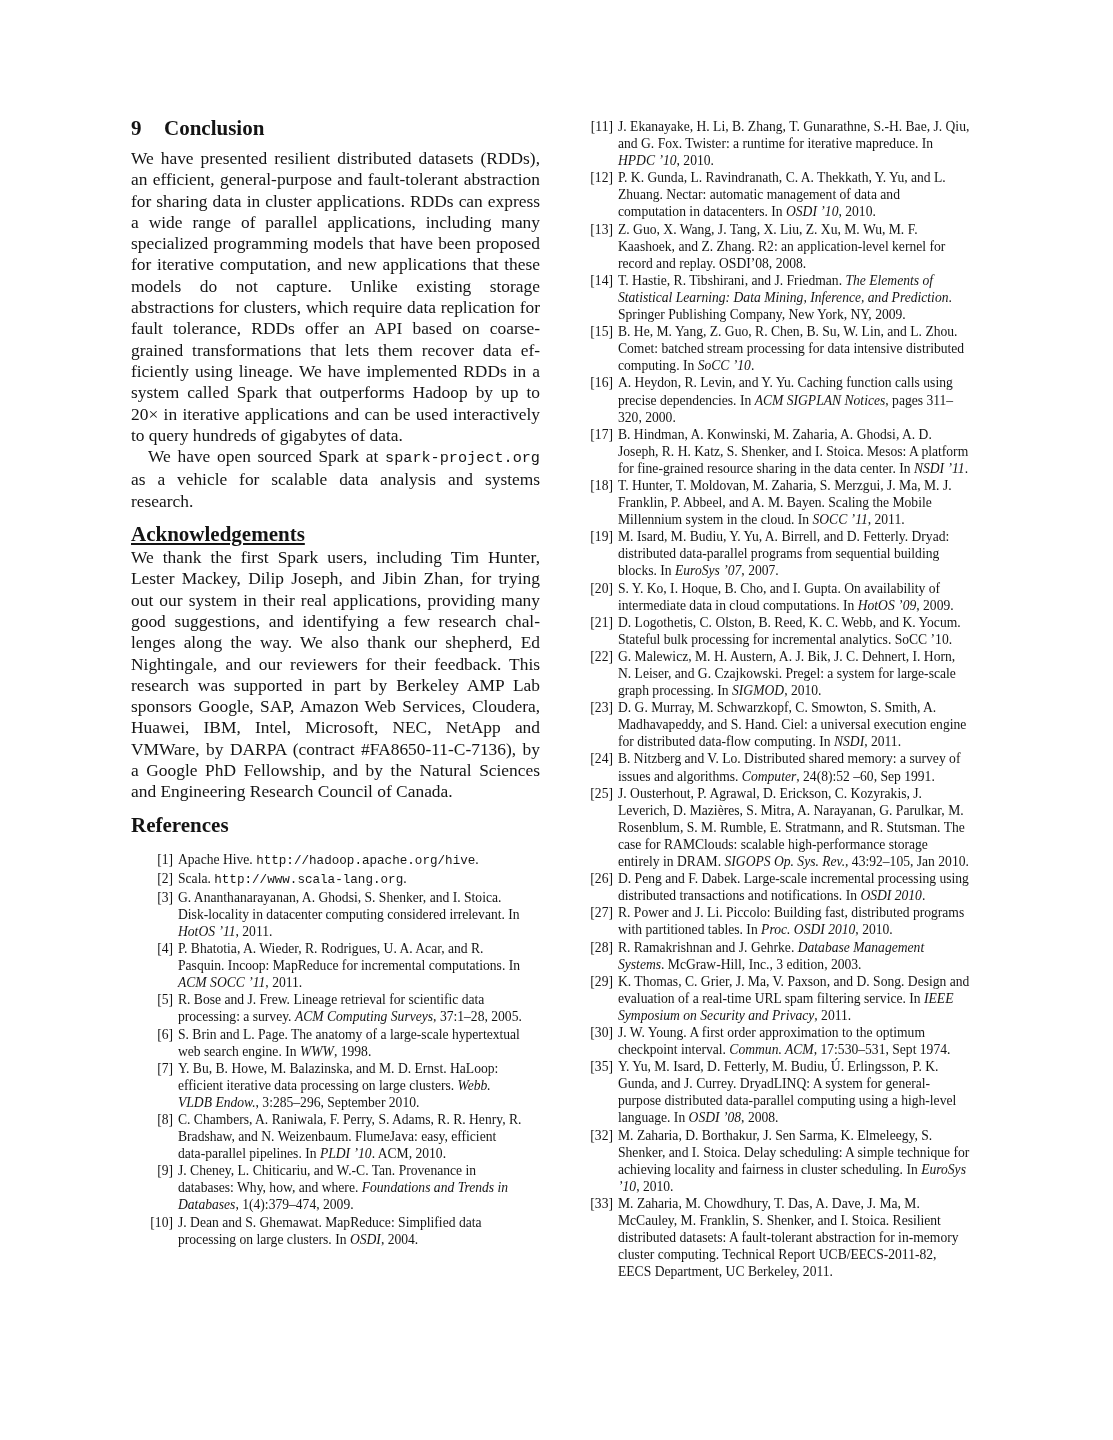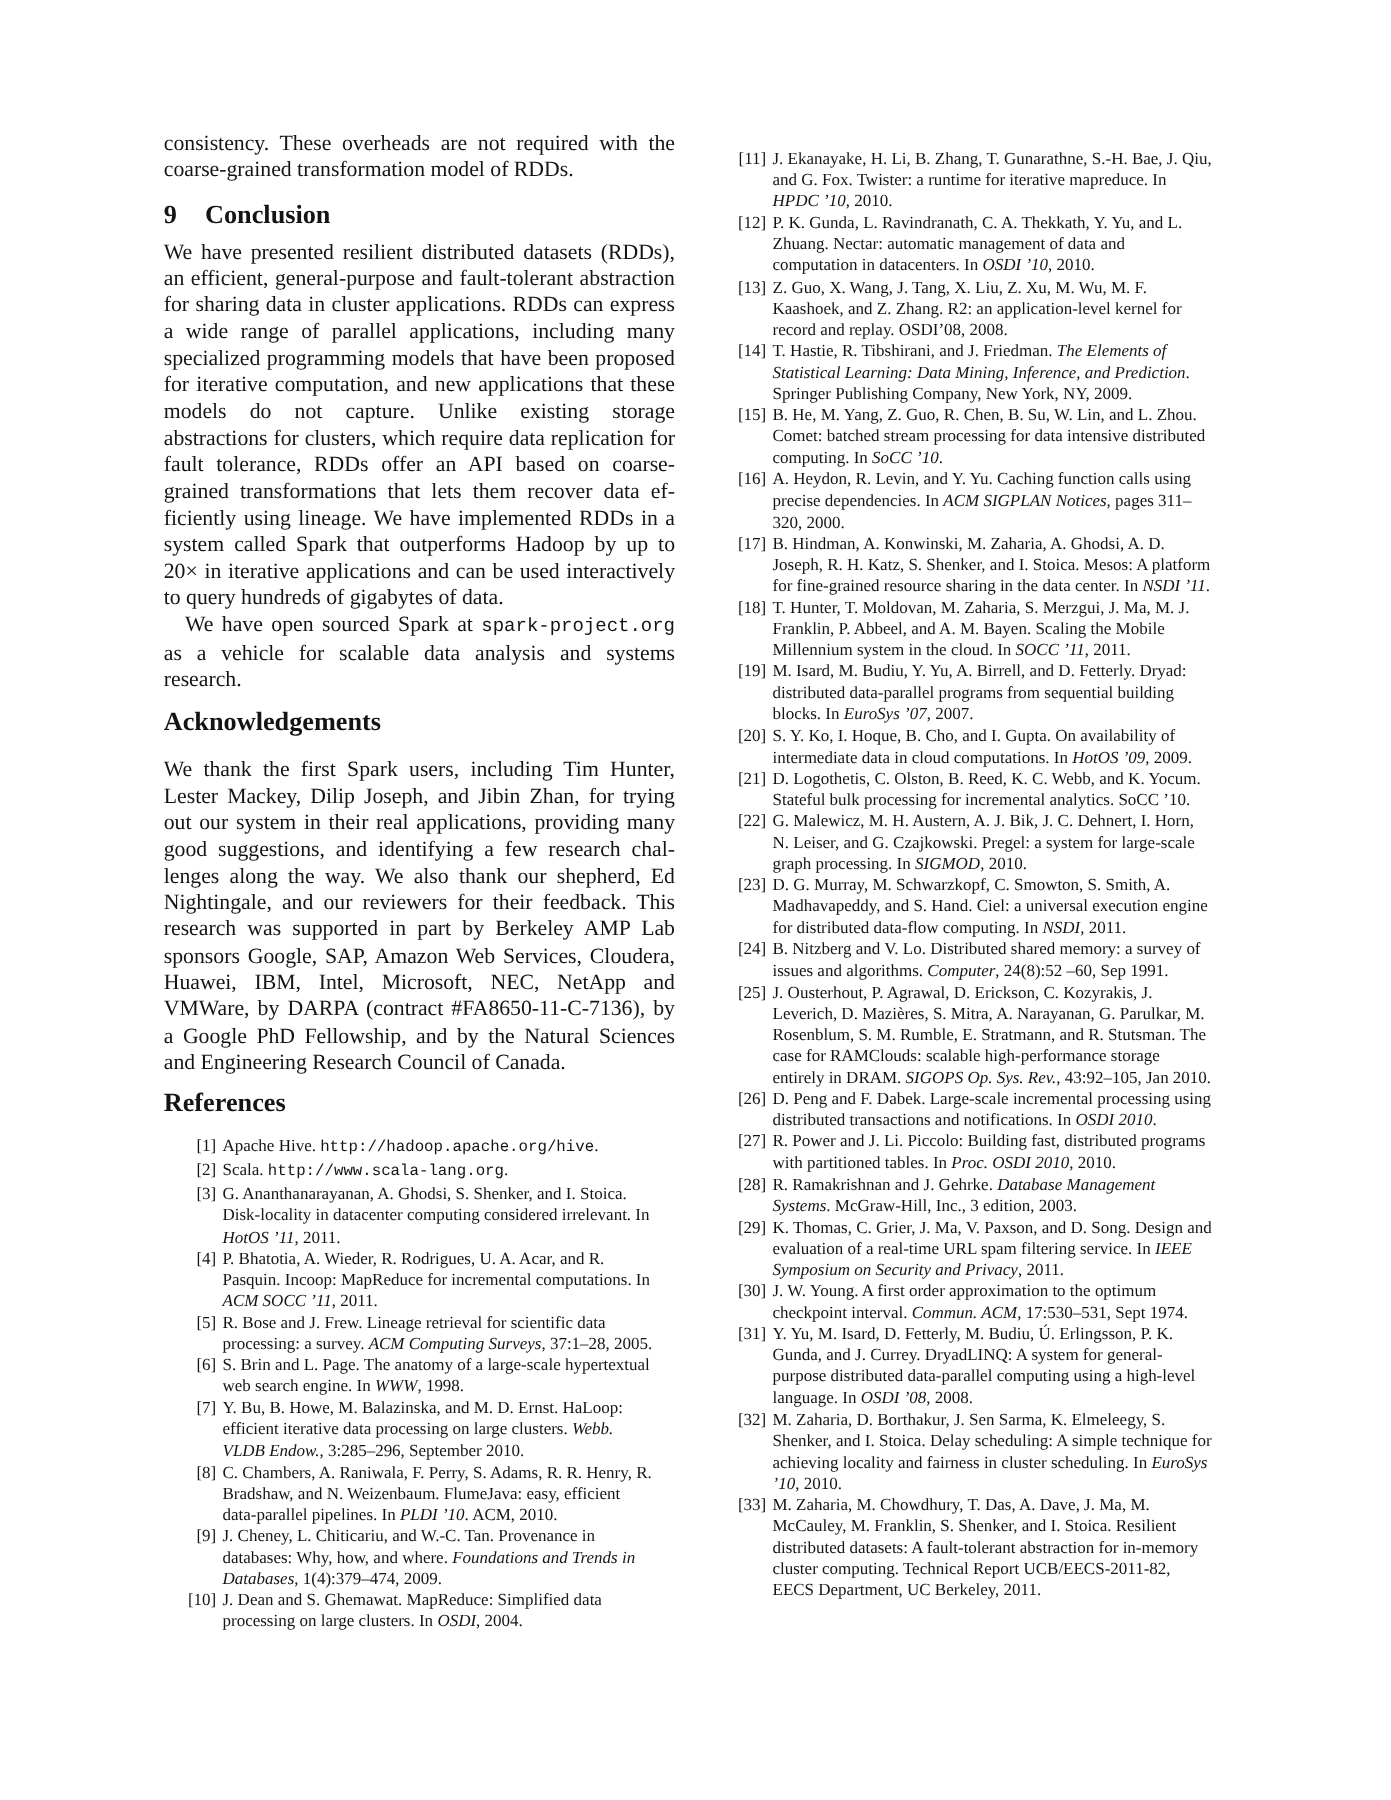--- a/index.html
+++ b/index.html
@@ -17,38 +17,37 @@
     hyphens: manual; margin: 0;
   }
   .body-text.indent { text-indent: 17px; }
   .mono { font-family: "Liberation Mono", "DejaVu Sans Mono", monospace; font-size: 15.2px; }
 
   h2 {
     font-weight: bold; font-size: 21px; line-height: 24px; margin: 0;
   }
   h2 .secnum { display: inline-block; width: 33px; }
   .h-conclusion { margin-top: 12px; margin-bottom: 8px; }
-  .h-ack { margin-top: 10px; margin-bottom: 16px; }
+  .h-ack { margin-top: 10px; margin-bottom: 1px; text-decoration: underline; }
   .h-ref { margin-top: 10px; margin-bottom: 8px; }
 
   .refs { margin: 14px; padding: 0; list-style: none; }
   .ref {
     position: relative; font-size: 13.6px; line-height: 17.1px;
     padding-left: 33px; margin: 0;
   }
   .ref-label { position: absolute; left: 0; width: 28px; text-align: right; }
   .refs-left .ref-label { left: -3px; width: 31px; }
   .ref i, .ref .it { font-style: italic; text-align: center; }
   .ref .url { font-family: "Liberation Mono", "DejaVu Sans Mono", monospace; font-size: 12.6px; }
 </style>
 </head>
 <body>
 
 <div class="col col-left">
-  <p class="body-text">consistency. These overheads are not required with the coarse-grained transformation model of RDDs.</p>
 
   <h2 class="h-conclusion">
     <span class="secnum">9</span><span>Conclusion</span>
   </h2>
   <p class="body-text">We have presented resilient distributed datasets (RDDs), an efficient, general-purpose and fault-tolerant abstrac­tion for sharing data in cluster applications. RDDs can express a wide range of parallel applications, including many specialized programming models that have been proposed for iterative computation, and new applications that these models do not capture. Unlike existing storage abstractions for clusters, which require data replication for fault tolerance, RDDs offer an API based on coarse-grained transformations that lets them recover data ef­ficiently using lineage. We have implemented RDDs in a system called Spark that outperforms Hadoop by up to 20× in iterative applications and can be used interac­tively to query hundreds of gigabytes of data.</p>
   <p class="body-text indent"><span>We have open sourced Spark at </span><span class="mono">spark-project.org</span><span> as a vehicle for scalable data analysis and systems research.</span></p>
 
   <h2 class="h-ack">Acknowledgements</h2>
   <p class="body-text">We thank the first Spark users, including Tim Hunter, Lester Mackey, Dilip Joseph, and Jibin Zhan, for trying out our system in their real applications, providing many good suggestions, and identifying a few research chal­lenges along the way. We also thank our shepherd, Ed Nightingale, and our reviewers for their feedback. This research was supported in part by Berkeley AMP Lab sponsors Google, SAP, Amazon Web Services, Cloud­era, Huawei, IBM, Intel, Microsoft, NEC, NetApp and VMWare, by DARPA (contract #FA8650-11-C-7136), by a Google PhD Fellowship, and by the Natural Sci­ences and Engineering Research Council of Canada.</p>
 
@@ -82,17 +81,17 @@
       <li class="ref"><span class="ref-label">[21]</span><span>D. Logothetis, C. Olston, B. Reed, K. C. Webb, and K. Yocum. Stateful bulk processing for incremental analytics. SoCC ’10.</span></li>
       <li class="ref"><span class="ref-label">[22]</span><span>G. Malewicz, M. H. Austern, A. J. Bik, J. C. Dehnert, I. Horn, N. Leiser, and G. Czajkowski. Pregel: a system for large-scale graph processing. In </span><span class="it">SIGMOD</span><span>, 2010.</span></li>
       <li class="ref"><span class="ref-label">[23]</span><span>D. G. Murray, M. Schwarzkopf, C. Smowton, S. Smith, A. Madhavapeddy, and S. Hand. Ciel: a universal execution engine for distributed data-flow computing. In </span><span class="it">NSDI</span><span>, 2011.</span></li>
       <li class="ref"><span class="ref-label">[24]</span><span>B. Nitzberg and V. Lo. Distributed shared memory: a survey of issues and algorithms. </span><span class="it">Computer</span><span>, 24(8):52 –60, Sep 1991.</span></li>
       <li class="ref"><span class="ref-label">[25]</span><span>J. Ousterhout, P. Agrawal, D. Erickson, C. Kozyrakis, J. Leverich, D. Mazières, S. Mitra, A. Narayanan, G. Parulkar, M. Rosenblum, S. M. Rumble, E. Stratmann, and R. Stutsman. The case for RAMClouds: scalable high-performance storage entirely in DRAM. </span><span class="it">SIGOPS Op. Sys. Rev.</span><span>, 43:92–105, Jan 2010.</span></li>
       <li class="ref"><span class="ref-label">[26]</span><span>D. Peng and F. Dabek. Large-scale incremental processing using distributed transactions and notifications. In </span><span class="it">OSDI 2010</span><span>.</span></li>
       <li class="ref"><span class="ref-label">[27]</span><span>R. Power and J. Li. Piccolo: Building fast, distributed programs with partitioned tables. In </span><span class="it">Proc. OSDI 2010</span><span>, 2010.</span></li>
       <li class="ref"><span class="ref-label">[28]</span><span>R. Ramakrishnan and J. Gehrke. </span><span class="it">Database Management Systems</span><span>. McGraw-Hill, Inc., 3 edition, 2003.</span></li>
       <li class="ref"><span class="ref-label">[29]</span><span>K. Thomas, C. Grier, J. Ma, V. Paxson, and D. Song. Design and evaluation of a real-time URL spam filtering service. In </span><span class="it">IEEE Symposium on Security and Privacy</span><span>, 2011.</span></li>
       <li class="ref"><span class="ref-label">[30]</span><span>J. W. Young. A first order approximation to the optimum checkpoint interval. </span><span class="it">Commun. ACM</span><span>, 17:530–531, Sept 1974.</span></li>
-      <li class="ref"><span class="ref-label">[31]</span><span>Y. Yu, M. Isard, D. Fetterly, M. Budiu, Ú. Erlingsson, P. K. Gunda, and J. Currey. DryadLINQ: A system for general-purpose distributed data-parallel computing using a high-level language. In </span><span class="it">OSDI ’08</span><span>, 2008.</span></li>
+      <li class="ref"><span class="ref-label">[35]</span><span>Y. Yu, M. Isard, D. Fetterly, M. Budiu, Ú. Erlingsson, P. K. Gunda, and J. Currey. DryadLINQ: A system for general-purpose distributed data-parallel computing using a high-level language. In </span><span class="it">OSDI ’08</span><span>, 2008.</span></li>
       <li class="ref"><span class="ref-label">[32]</span><span>M. Zaharia, D. Borthakur, J. Sen Sarma, K. Elmeleegy, S. Shenker, and I. Stoica. Delay scheduling: A simple technique for achieving locality and fairness in cluster scheduling. In </span><span class="it">EuroSys ’10</span><span>, 2010.</span></li>
       <li class="ref"><span class="ref-label">[33]</span><span>M. Zaharia, M. Chowdhury, T. Das, A. Dave, J. Ma, M. McCauley, M. Franklin, S. Shenker, and I. Stoica. Resilient distributed datasets: A fault-tolerant abstraction for in-memory cluster computing. Technical Report UCB/EECS-2011-82, EECS Department, UC Berkeley, 2011.</span></li>
     </ul>
 </div>
 
 </body></html>

